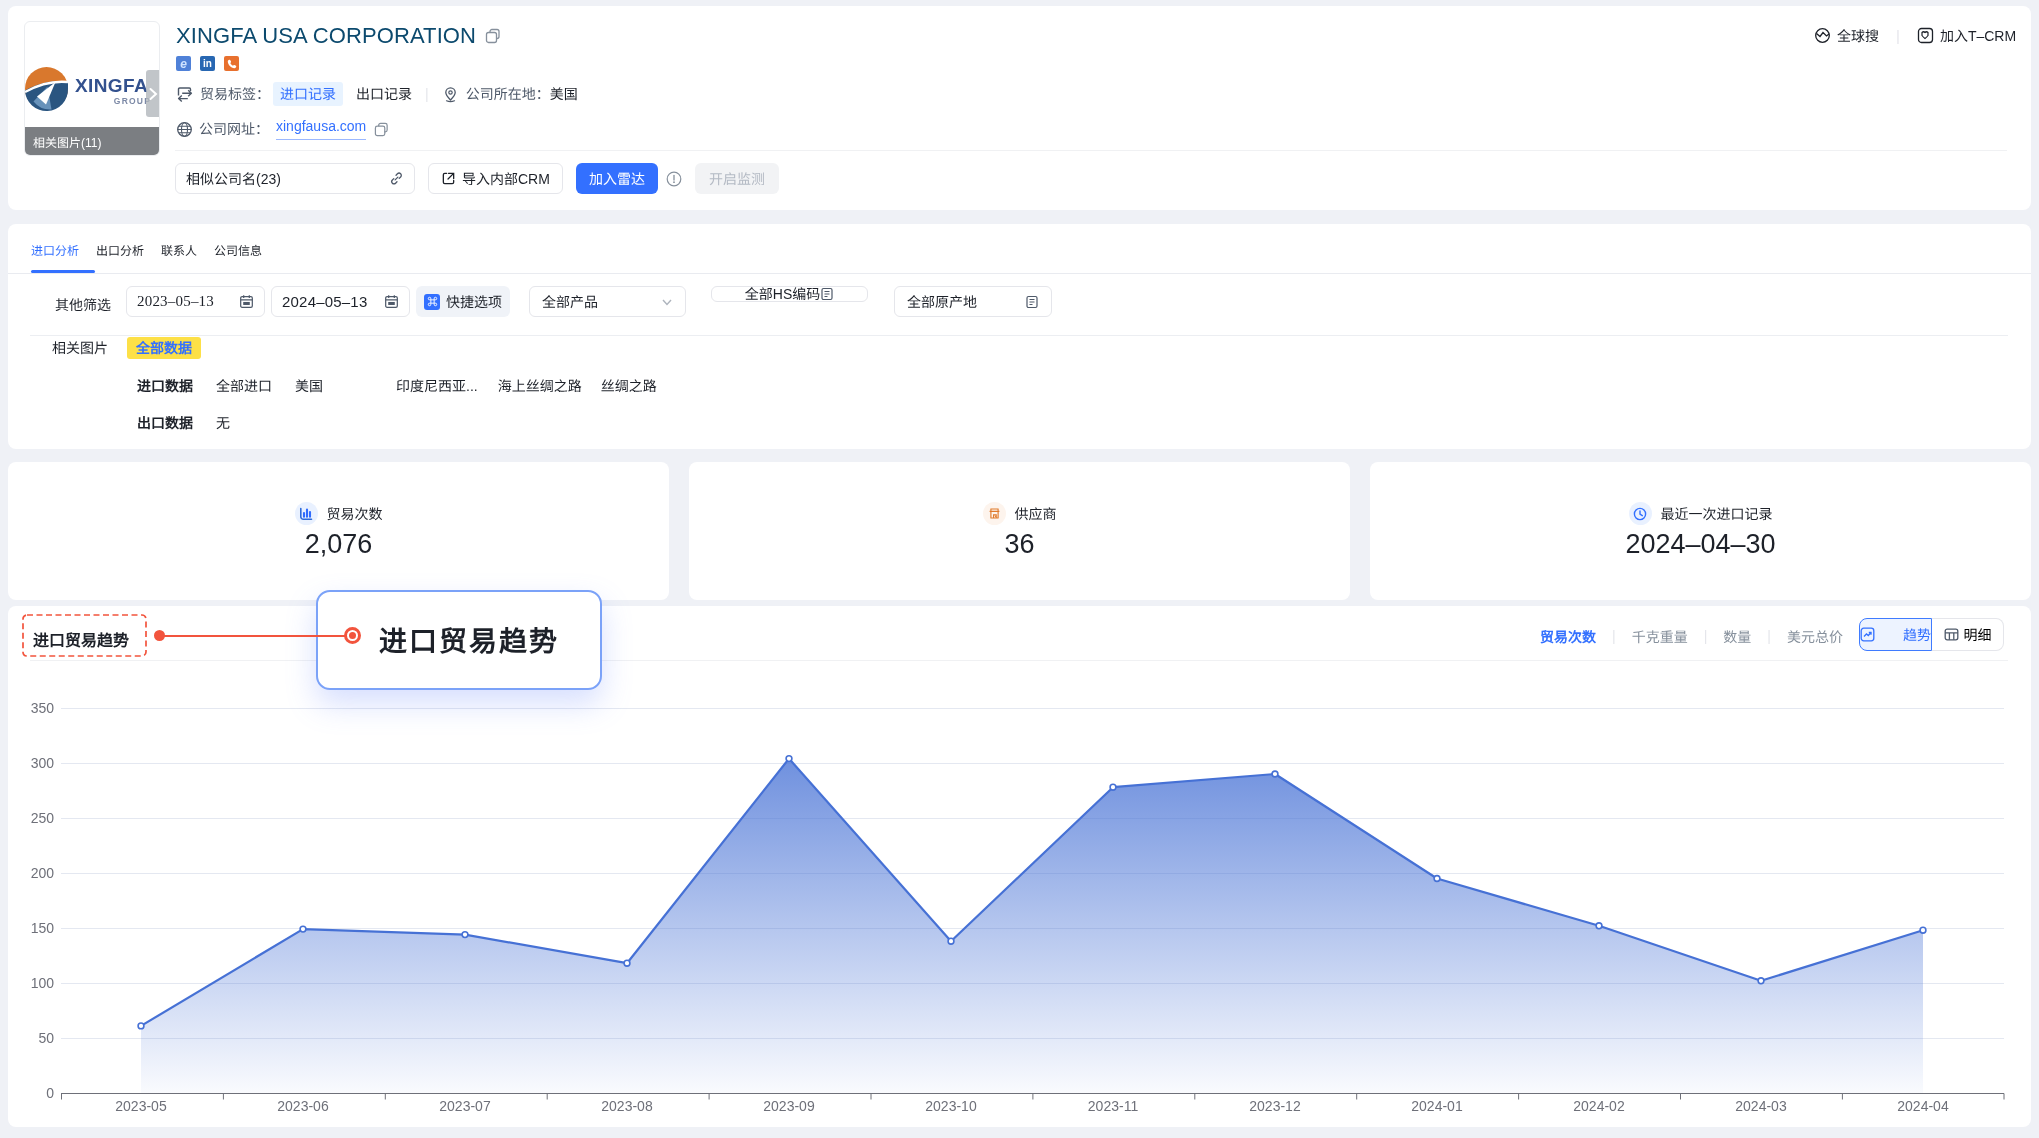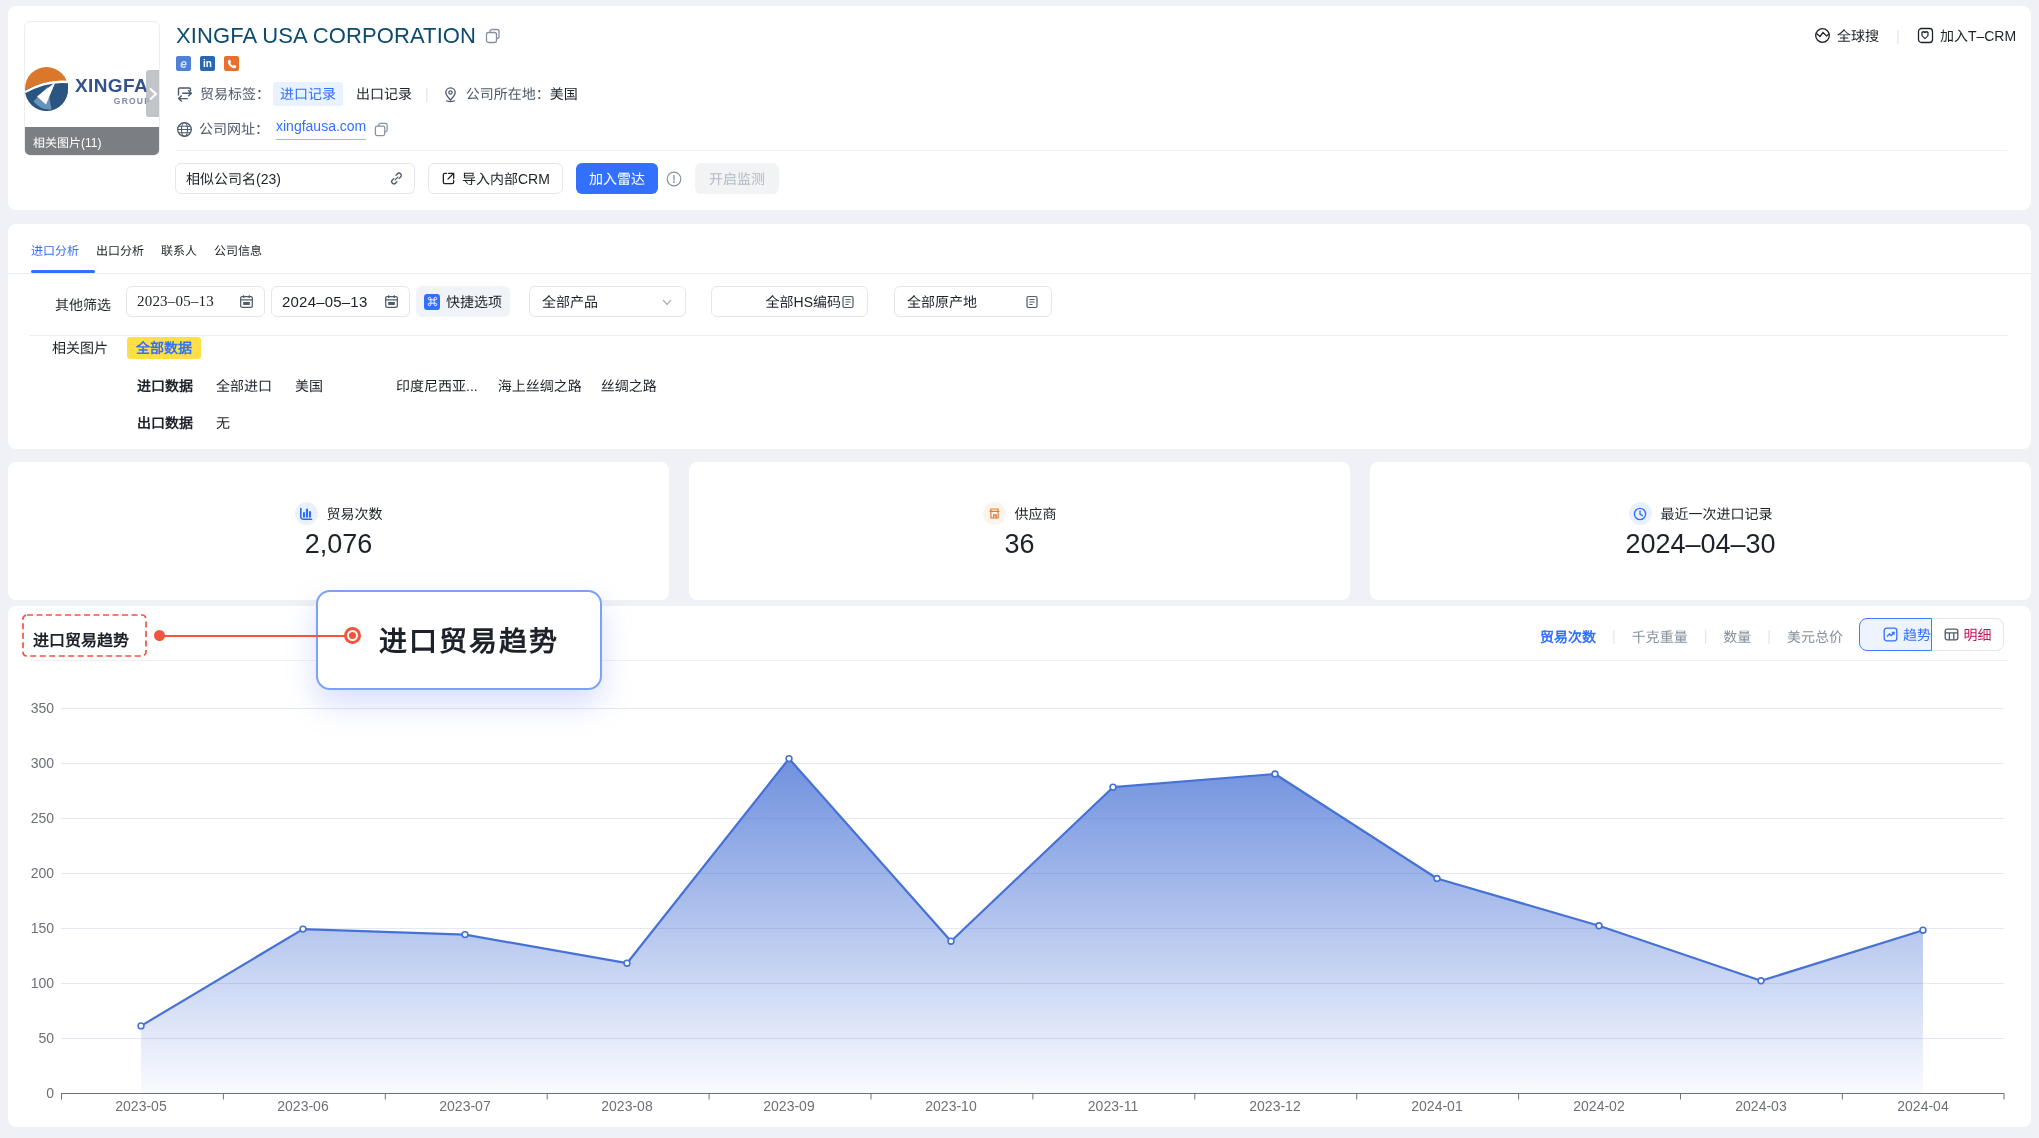--- a/index.html
+++ b/index.html
@@ -165,21 +165,21 @@
       </svg>
   </div>
   <span class="t14">快捷选项</span>
 </div>
 <div class="abs row" style="left:529px; top:286px; width:157px; height:31px; border:1px solid #e5e6eb; border-radius:6px; padding:0 12px; justify-content:space-between; background:#fff;">
   <span class="t14">全部产品</span>
   <svg width="12" height="12" viewBox="0 0 12 12">
       <path d="M2 4 L6 8.5 L10 4" stroke="#aeb4bd" stroke-width="1.4" fill="none"></path>
     </svg>
 </div>
-<div class="abs row" style="left:711px; top:286px; width:157px; height:31px; border:1px solid #e5e6eb; border-radius:6px; padding:0 12px; justify-content:flex-end; background:#fff;">
+<div class="abs row" style="left:711px; top:286px; width:157px; height:16px; border:1px solid #e5e6eb; border-radius:6px; padding:0 12px; justify-content:center; background:#fff;">
   <span class="t14">全部HS编码</span>
   <svg width="14" height="14" viewBox="0 0 14 14">
       <rect x="2" y="1.5" width="10" height="11" rx="1.5" fill="none" stroke="#4e5969" stroke-width="1.2"></rect>
       <path d="M4.5 4.5 h5 M4.5 7 h5 M4.5 9.5 h3" stroke="#4e5969" stroke-width="1.2"></path>
     </svg>
 </div>
 <div class="abs row" style="left:894px; top:286px; width:158px; height:31px; border:1px solid #e5e6eb; border-radius:6px; padding:0 12px; justify-content:space-between; background:#fff;">
   <span class="t14">全部原产地</span>
   <svg width="14" height="14" viewBox="0 0 14 14">
       <rect x="2" y="1.5" width="10" height="11" rx="1.5" fill="none" stroke="#4e5969" stroke-width="1.2"></rect>
@@ -257,34 +257,34 @@
 
 <div class="abs row" style="left:1540px; top:628px; height:16px; font-size:14px;">
   <span style="color:#3370ff; font-weight:600;">贸易次数</span>
   <span style="color:#e5e6eb; margin:0 16px;">|</span>
   <span style="color:#86909c;">千克重量</span>
   <span style="color:#e5e6eb; margin:0 16px;">|</span>
   <span style="color:#86909c;">数量</span>
   <span style="color:#e5e6eb; margin:0 16px;">|</span>
   <span style="color:#86909c;">美元总价</span>
 </div>
-<div class="abs row" style="left:1859px; top:618px; width:73px; height:33px; background:#edf3ff; border:1.5px solid #3f7bff; border-radius:8px 0 0 8px; justify-content:flex-end; gap:5px; z-index:2;">
+<div class="abs row" style="left:1859px; top:618px; width:73px; height:33px; background:#edf3ff; border:1.5px solid #3f7bff; border-radius:8px 0 0 8px; justify-content:space-between; gap:5px; z-index:2;">
   <svg width="15" height="15" viewBox="0 0 15 15">
       <rect x="1.2" y="1.2" width="12.6" height="12.6" rx="2.5" fill="none" stroke="#3370ff" stroke-width="1.3"></rect>
       <path d="M4 9.5 l2.5-2.5 1.8 1.5 2.7-3" stroke="#3370ff" stroke-width="1.3" fill="none"></path>
       <path d="M8.8 5.5 h2.2 v2.2" stroke="#3370ff" stroke-width="1.3" fill="none"></path>
     </svg>
   <span class="t14" style="color:#3370ff;">趋势</span>
 </div>
 <div class="abs row" style="left:1932px; top:618px; width:72px; height:33px; background:#fff; border:1px solid #e5e6eb; border-left:none; border-radius:0 8px 8px 0; justify-content:center; gap:5px;">
   <svg width="15" height="15" viewBox="0 0 15 15">
       <rect x="1.2" y="2.2" width="12.6" height="10.6" rx="2" fill="none" stroke="#4e5969" stroke-width="1.3"></rect>
       <path d="M1.2 5.8 h12.6 M5.4 5.8 v7 M9.8 5.8 v7" stroke="#4e5969" stroke-width="1.3"></path>
     </svg>
-  <span class="t14" style="color:#be185d;">明细</span>
+  <span class="t14" style="color:#000000;">明细</span>
 </div>
 <div class="abs" style="left:30px; top:660px; width:1978px; height:1px; background:#f0f1f3;"></div>
 
 <svg class="abs" style="left:8px; top:606px;" width="2023" height="521" viewBox="0 0 2023 521">
   <defs>
     <linearGradient id="areaGrad" x1="0" y1="152" x2="0" y2="487" gradientUnits="userSpaceOnUse">
       <stop offset="0" stop-color="#4671d5" stop-opacity="0.78"></stop>
       <stop offset="1" stop-color="#4671d5" stop-opacity="0.03"></stop>
     </linearGradient>
   </defs>

